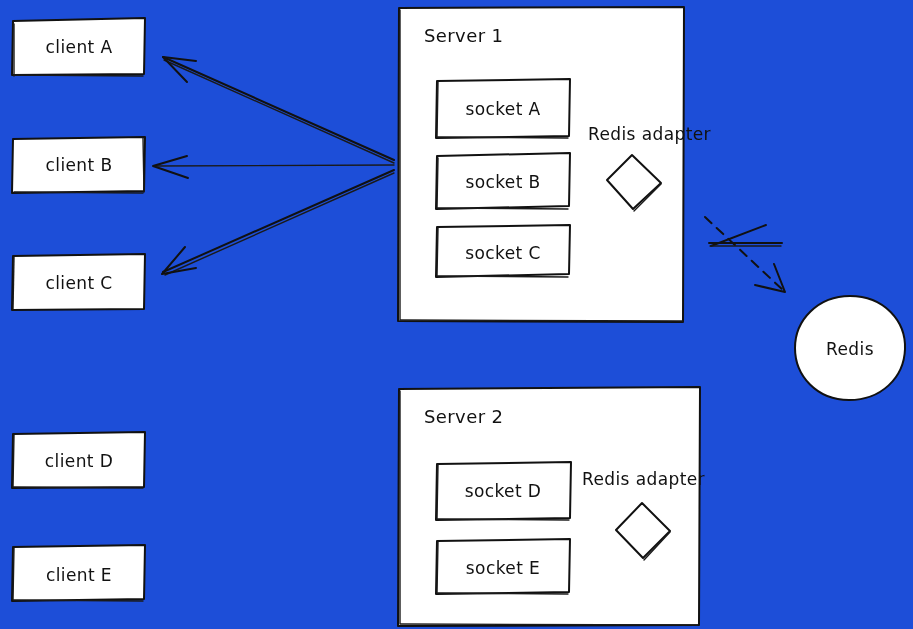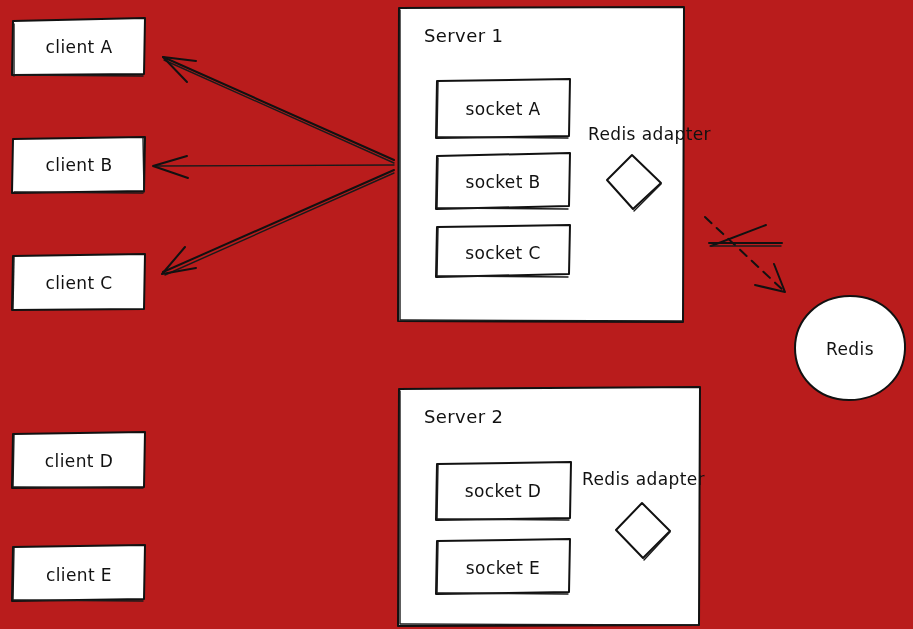--- a/index.html
+++ b/index.html
@@ -4,21 +4,21 @@
 <style>
   html, body {
     margin: 0;
     padding: 0;
     background: #ffffff;
   }
   #diagram-root {
     position: relative;
     width: 913px;
     height: 629px;
-    background: #b91c1c;
+    background: #1d4ed8;
     overflow: hidden;
     font-family: "DejaVu Sans", sans-serif;
   }
   svg.canvas {
     position: absolute;
     top: 0;
     left: 0;
     width: 913px;
     height: 629px;
   }

